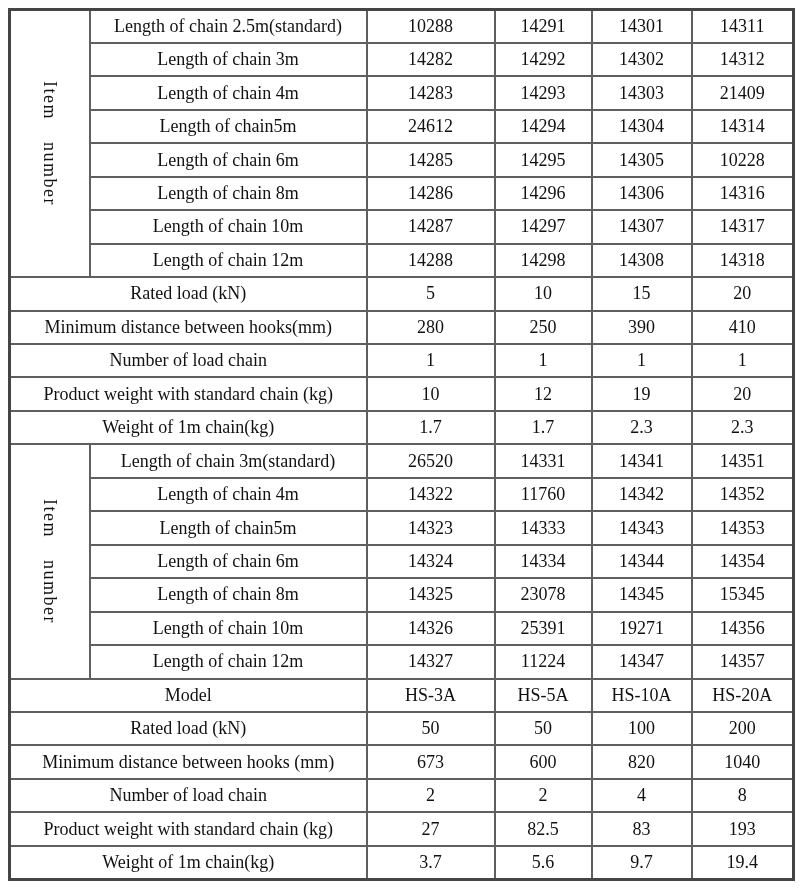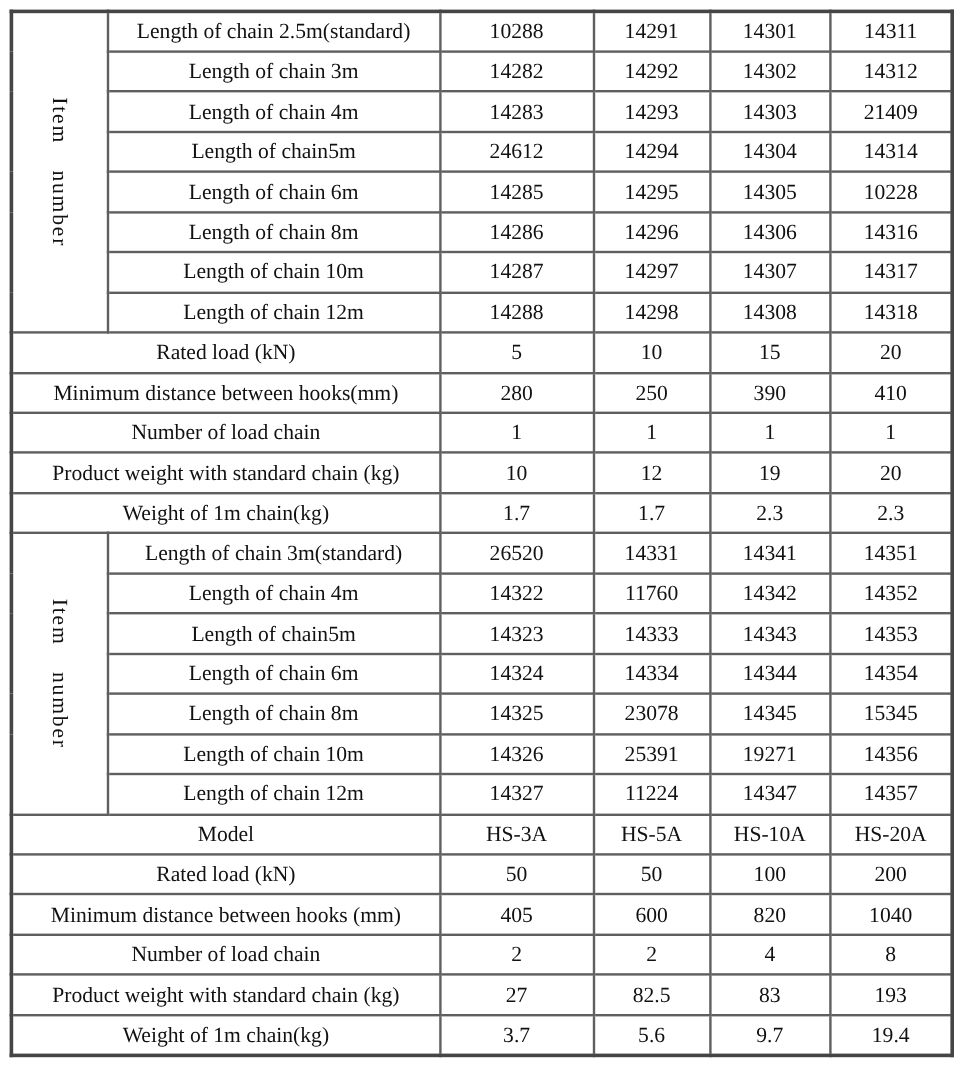--- a/index.html
+++ b/index.html
@@ -216,21 +216,21 @@
         </tr>
         <tr>
           <td class="label-cell" colspan="2">Rated load (kN)</td>
           <td class="value-cell">50</td>
           <td class="value-cell">50</td>
           <td class="value-cell">100</td>
           <td class="value-cell">200</td>
         </tr>
         <tr>
           <td class="label-cell" colspan="2">Minimum distance between hooks (mm)</td>
-          <td class="value-cell">405</td>
+          <td class="value-cell">673</td>
           <td class="value-cell">600</td>
           <td class="value-cell">820</td>
           <td class="value-cell">1040</td>
         </tr>
         <tr>
           <td class="label-cell" colspan="2">Number of load chain</td>
           <td class="value-cell">2</td>
           <td class="value-cell">2</td>
           <td class="value-cell">4</td>
           <td class="value-cell">8</td>

